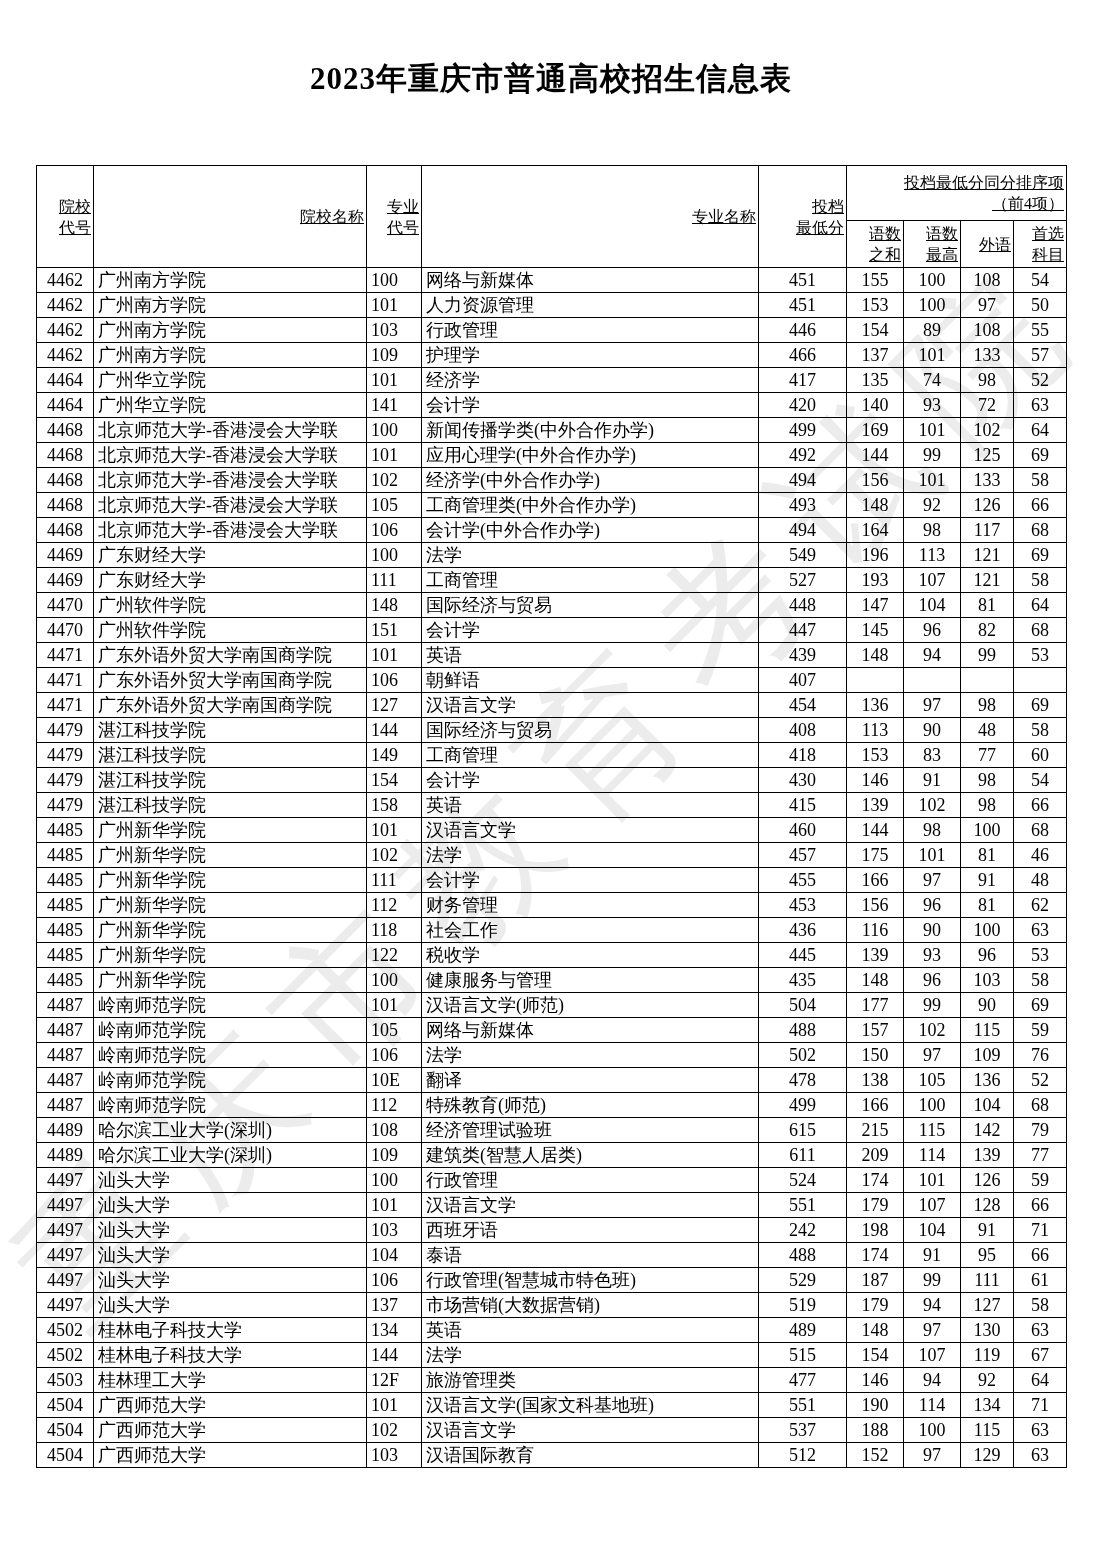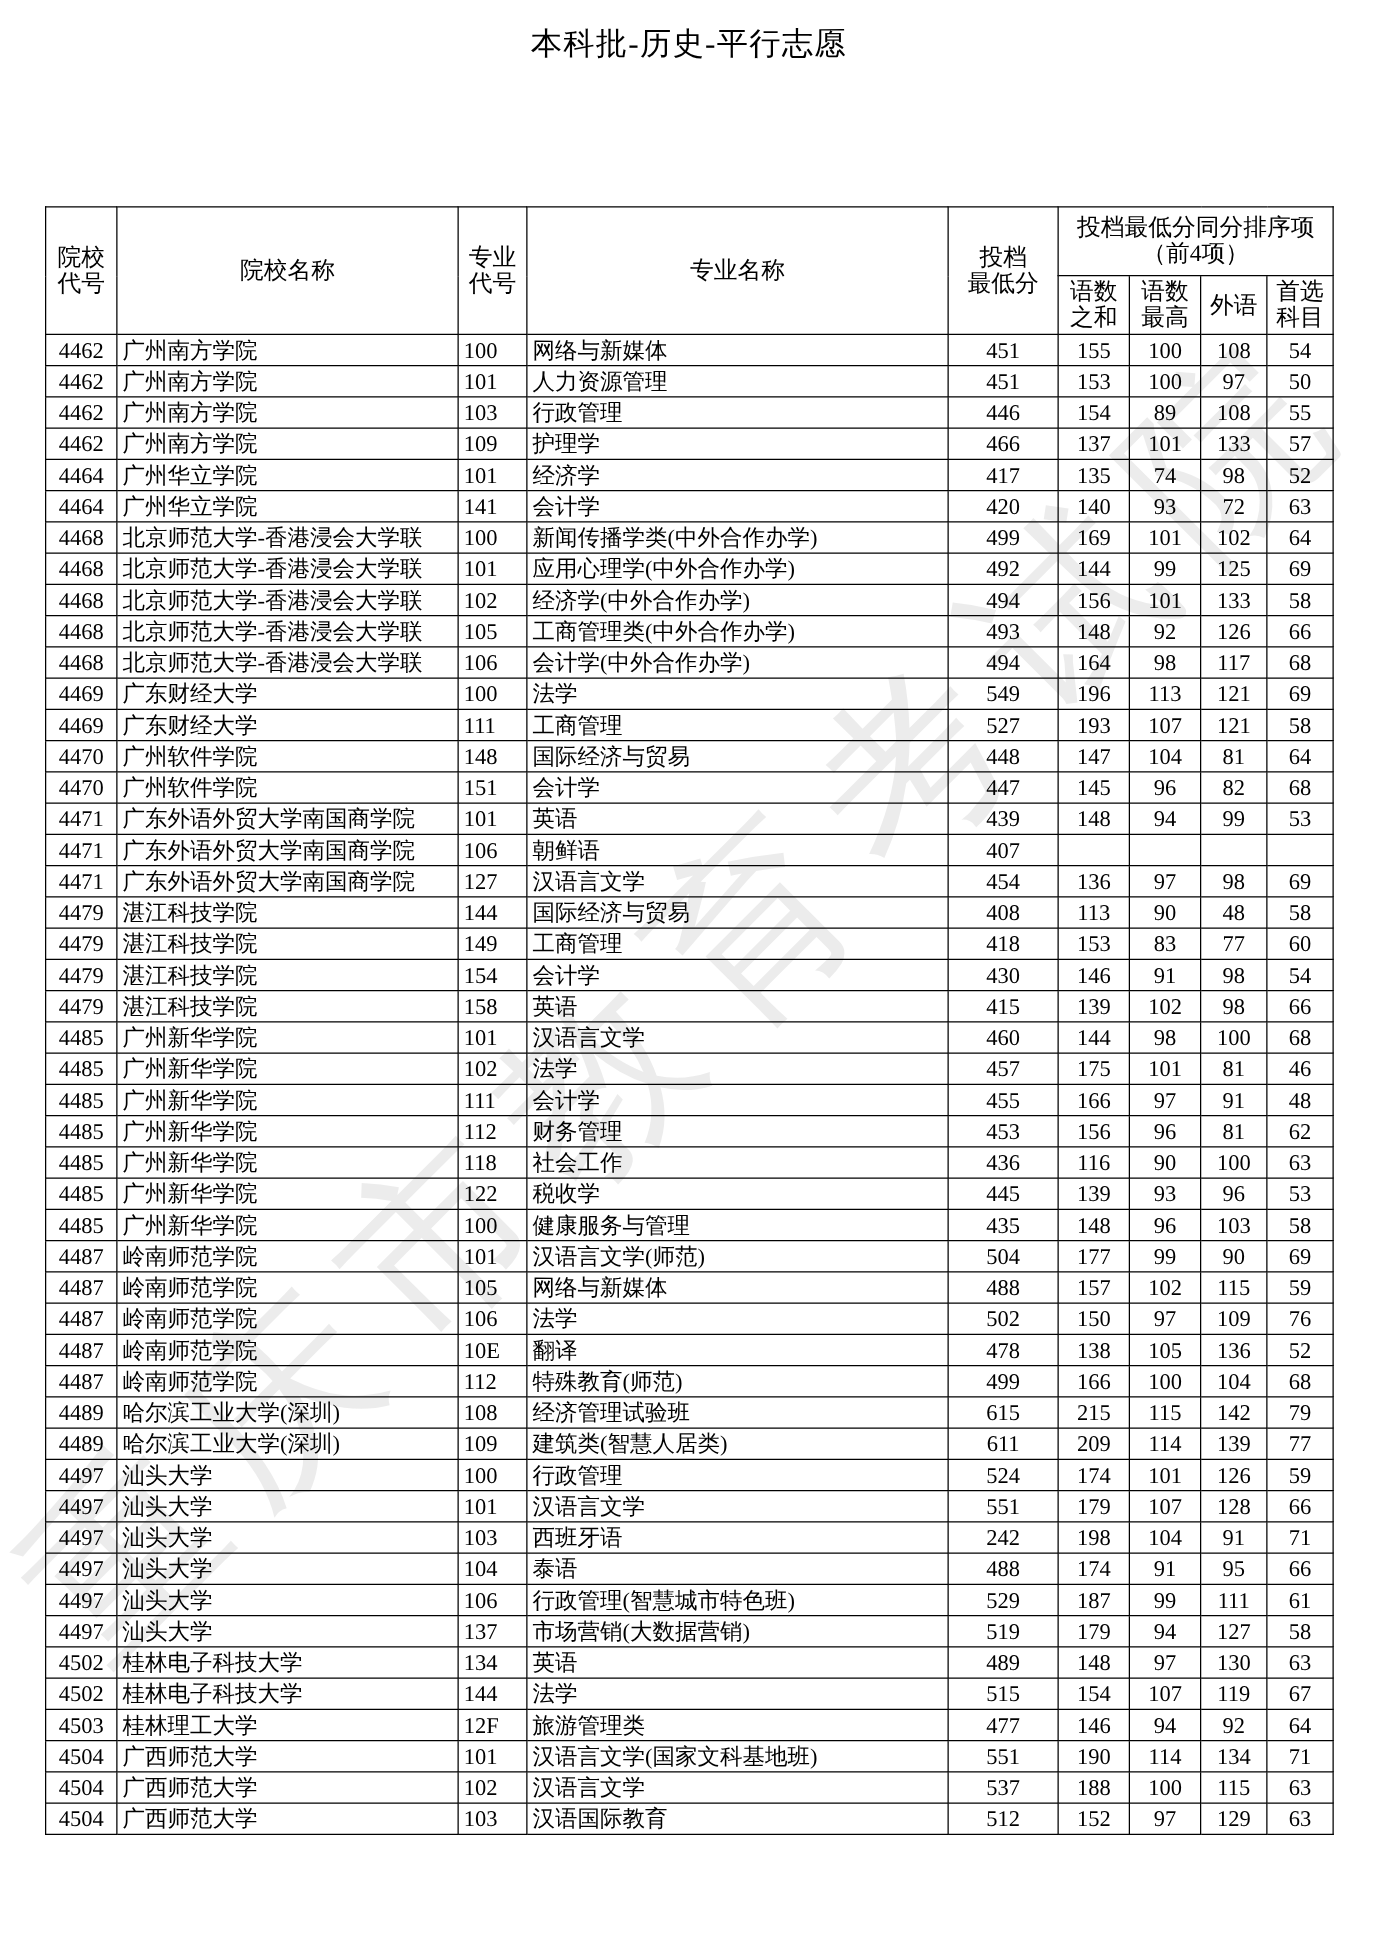--- a/index.html
+++ b/index.html
@@ -58,26 +58,27 @@
     background: transparent;
   }
   table.score-table th,
   table.score-table td {
     border: 1px solid #000;
     font-weight: normal;
     overflow: hidden;
     background: transparent;
   }
   table.score-table th {
-    text-align: center;
+    text-align: right;
     vertical-align: middle;
-    font-size: 19px;
+    font-size: 16px;
     line-height: 21px;
     white-space: pre-line;
     padding: 2px 2px;
+    text-decoration: underline;
   }
   tr.header-top th { height: 50px; }
   tr.header-sub th { height: 38px; }
   table.score-table td {
     height: 24px;
     padding: 0 4px;
     font-size: 18px;
     line-height: 23px;
     white-space: nowrap;
     text-align: center;
@@ -92,21 +93,21 @@
     font-size: 16px;
     z-index: 1;
   }
 </style>
 </head>
 <body>
 
 <div class="watermark">重庆市教育考试院</div>
 
 <div class="content">
-  <h2 class="page-subtitle">本科批-历史-平行志愿</h2>
+  <h1 class="page-title">2023年重庆市普通高校招生信息表</h1>
 
   <table class="score-table">
     <colgroup>
       <col style="width:57px">
       <col style="width:273px">
       <col style="width:55px">
       <col style="width:337px">
       <col style="width:88px">
       <col style="width:57px">
       <col style="width:57px">

